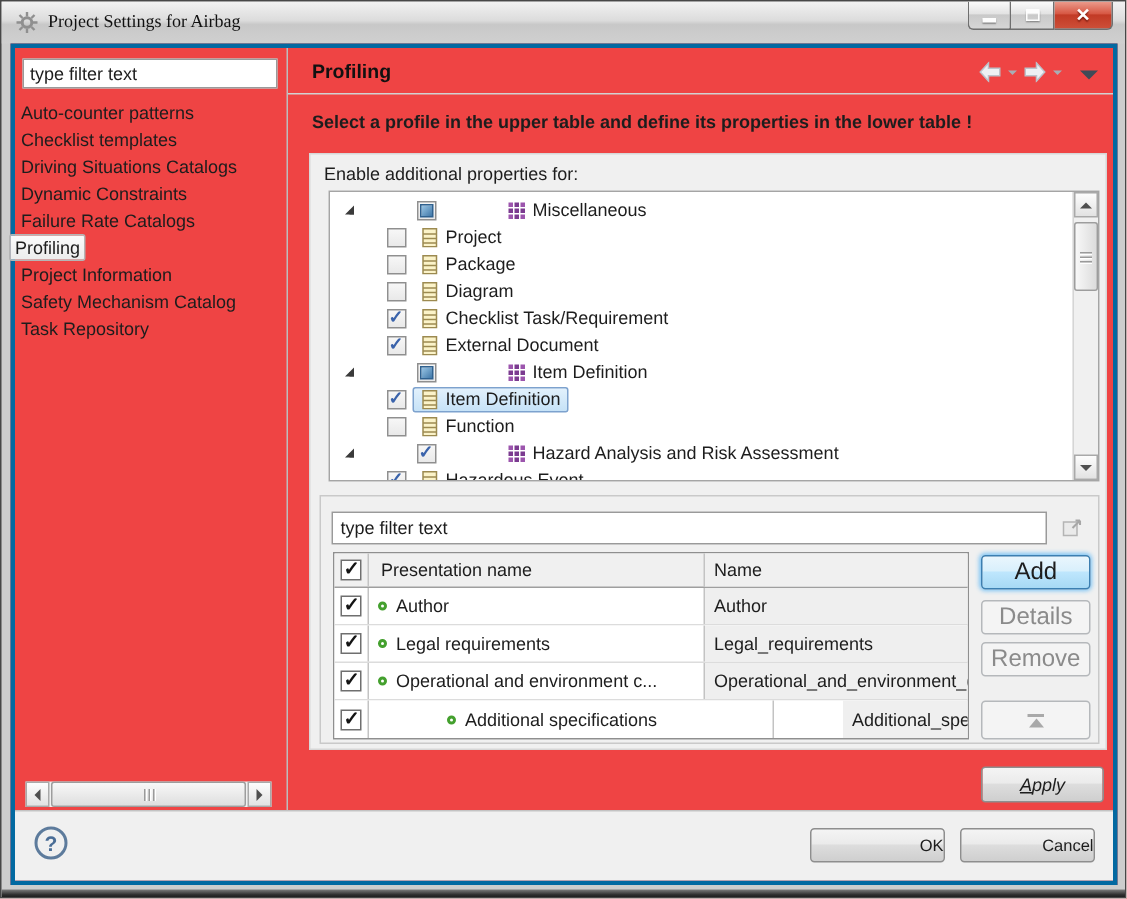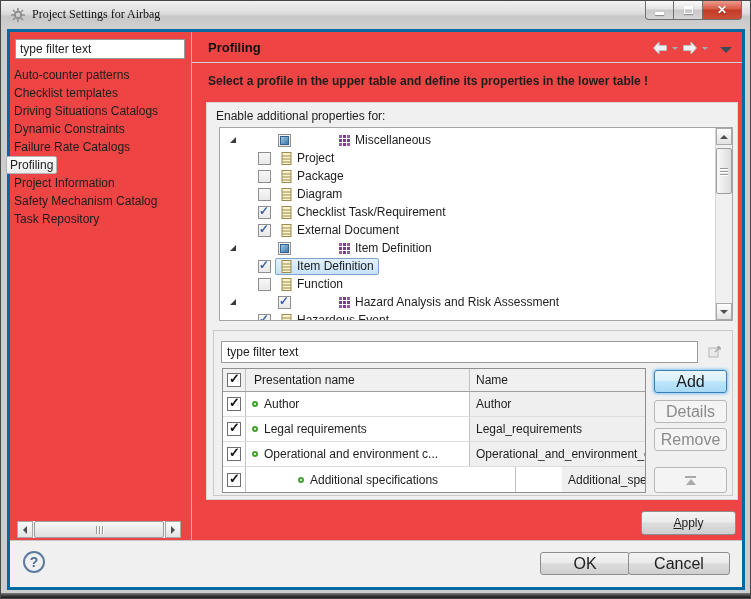--- a/index.html
+++ b/index.html
@@ -88,29 +88,29 @@
   .dot{width:6px;height:6px;border:2px solid #44a02e;border-radius:50%;flex:none;}
   
   .btncol{position:absolute;right:5px;top:39px;width:73px;display:flex;flex-direction:column;}
   .pbtn{height:23px;border:1px solid #8e8e8e;border-radius:3px;background:linear-gradient(#f4f4f4,#ebebeb 45%,#dddddd 50%,#cfcfcf);font-size:16px;color:#1d1d1d;display:flex;align-items:center;justify-content:center;}
   .pbtn.focused{border-color:#3c7fb1;box-shadow:0 0 3px 1px #7fc5f5;background:linear-gradient(#eaf6fd,#d9f0fc 45%,#bee6fd 50%,#a7d9f5);}
   .pbtn.disabled{border-color:#b5b8bb;background:#f4f4f4;color:#8b8b8b;}
   .gap7{height:7px;}.gap5{height:5px;}.gap16{height:16px;}
   .up-glyph{display:flex;flex-direction:column;align-items:center;gap:1px;}
   .up-glyph .bar{width:11px;height:2px;background:#a9a9a9;}
   .up-glyph .tri{width:0;height:0;border:5px solid transparent;border-bottom:6px solid #a9a9a9;border-top:none;}
-  .apply-btn{position:absolute;right:6px;top:479px;width:95px;height:24px;border:1px solid #8e8e8e;border-radius:3px;background:linear-gradient(#f4f4f4,#ebebeb 45%,#dddddd 50%,#cfcfcf);display:flex;align-items:center;justify-content:center;}
+  .apply-btn{position:absolute;right:6px;top:479px;width:82px;height:24px;border:1px solid #8e8e8e;border-radius:3px;background:linear-gradient(#f4f4f4,#ebebeb 45%,#dddddd 50%,#cfcfcf);display:flex;align-items:center;justify-content:center;font-style:italic;}
   .mn{display:block;}
   .mn::first-letter{text-decoration:underline;}
   
   .bottombar{position:absolute;left:0;right:0;bottom:0;height:47px;border-top:1px solid #c3c3c3;background:#f0f0f0;}
   .help-circ{position:absolute;left:13px;top:10px;width:22px;height:22px;border:2px solid #5d7b9c;border-radius:50%;display:flex;align-items:center;justify-content:center;color:#4a6d96;font-weight:bold;font-size:14px;}
   .okbtn{position:absolute;right:112px;top:11px;width:90px;height:23px;}
-  .cancelbtn{position:absolute;right:12px;top:11px;width:102px;height:23px;}
-  .dlgbtn{border:1px solid #8e8e8e;border-radius:3px;background:linear-gradient(#f4f4f4,#ebebeb 45%,#dddddd 50%,#cfcfcf);display:flex;align-items:center;justify-content:center;font-size:16px;color:#1d1d1d;}
+  .cancelbtn{position:absolute;right:12px;top:11px;width:90px;height:23px;}
+  .dlgbtn{border:1px solid #8e8e8e;border-radius:3px;background:linear-gradient(#f4f4f4,#ebebeb 45%,#dddddd 50%,#cfcfcf);display:flex;align-items:center;justify-content:flex-end;font-size:11px;color:#1d1d1d;}
 </style>
 </head>
 <body>
 
 <div class="window">
 
   <div class="titlebar">
     <span class="app-icon">
       <svg width="16" height="16" viewBox="0 0 16 16">
           <g stroke="#8f8f8f" stroke-width="2" fill="none">

